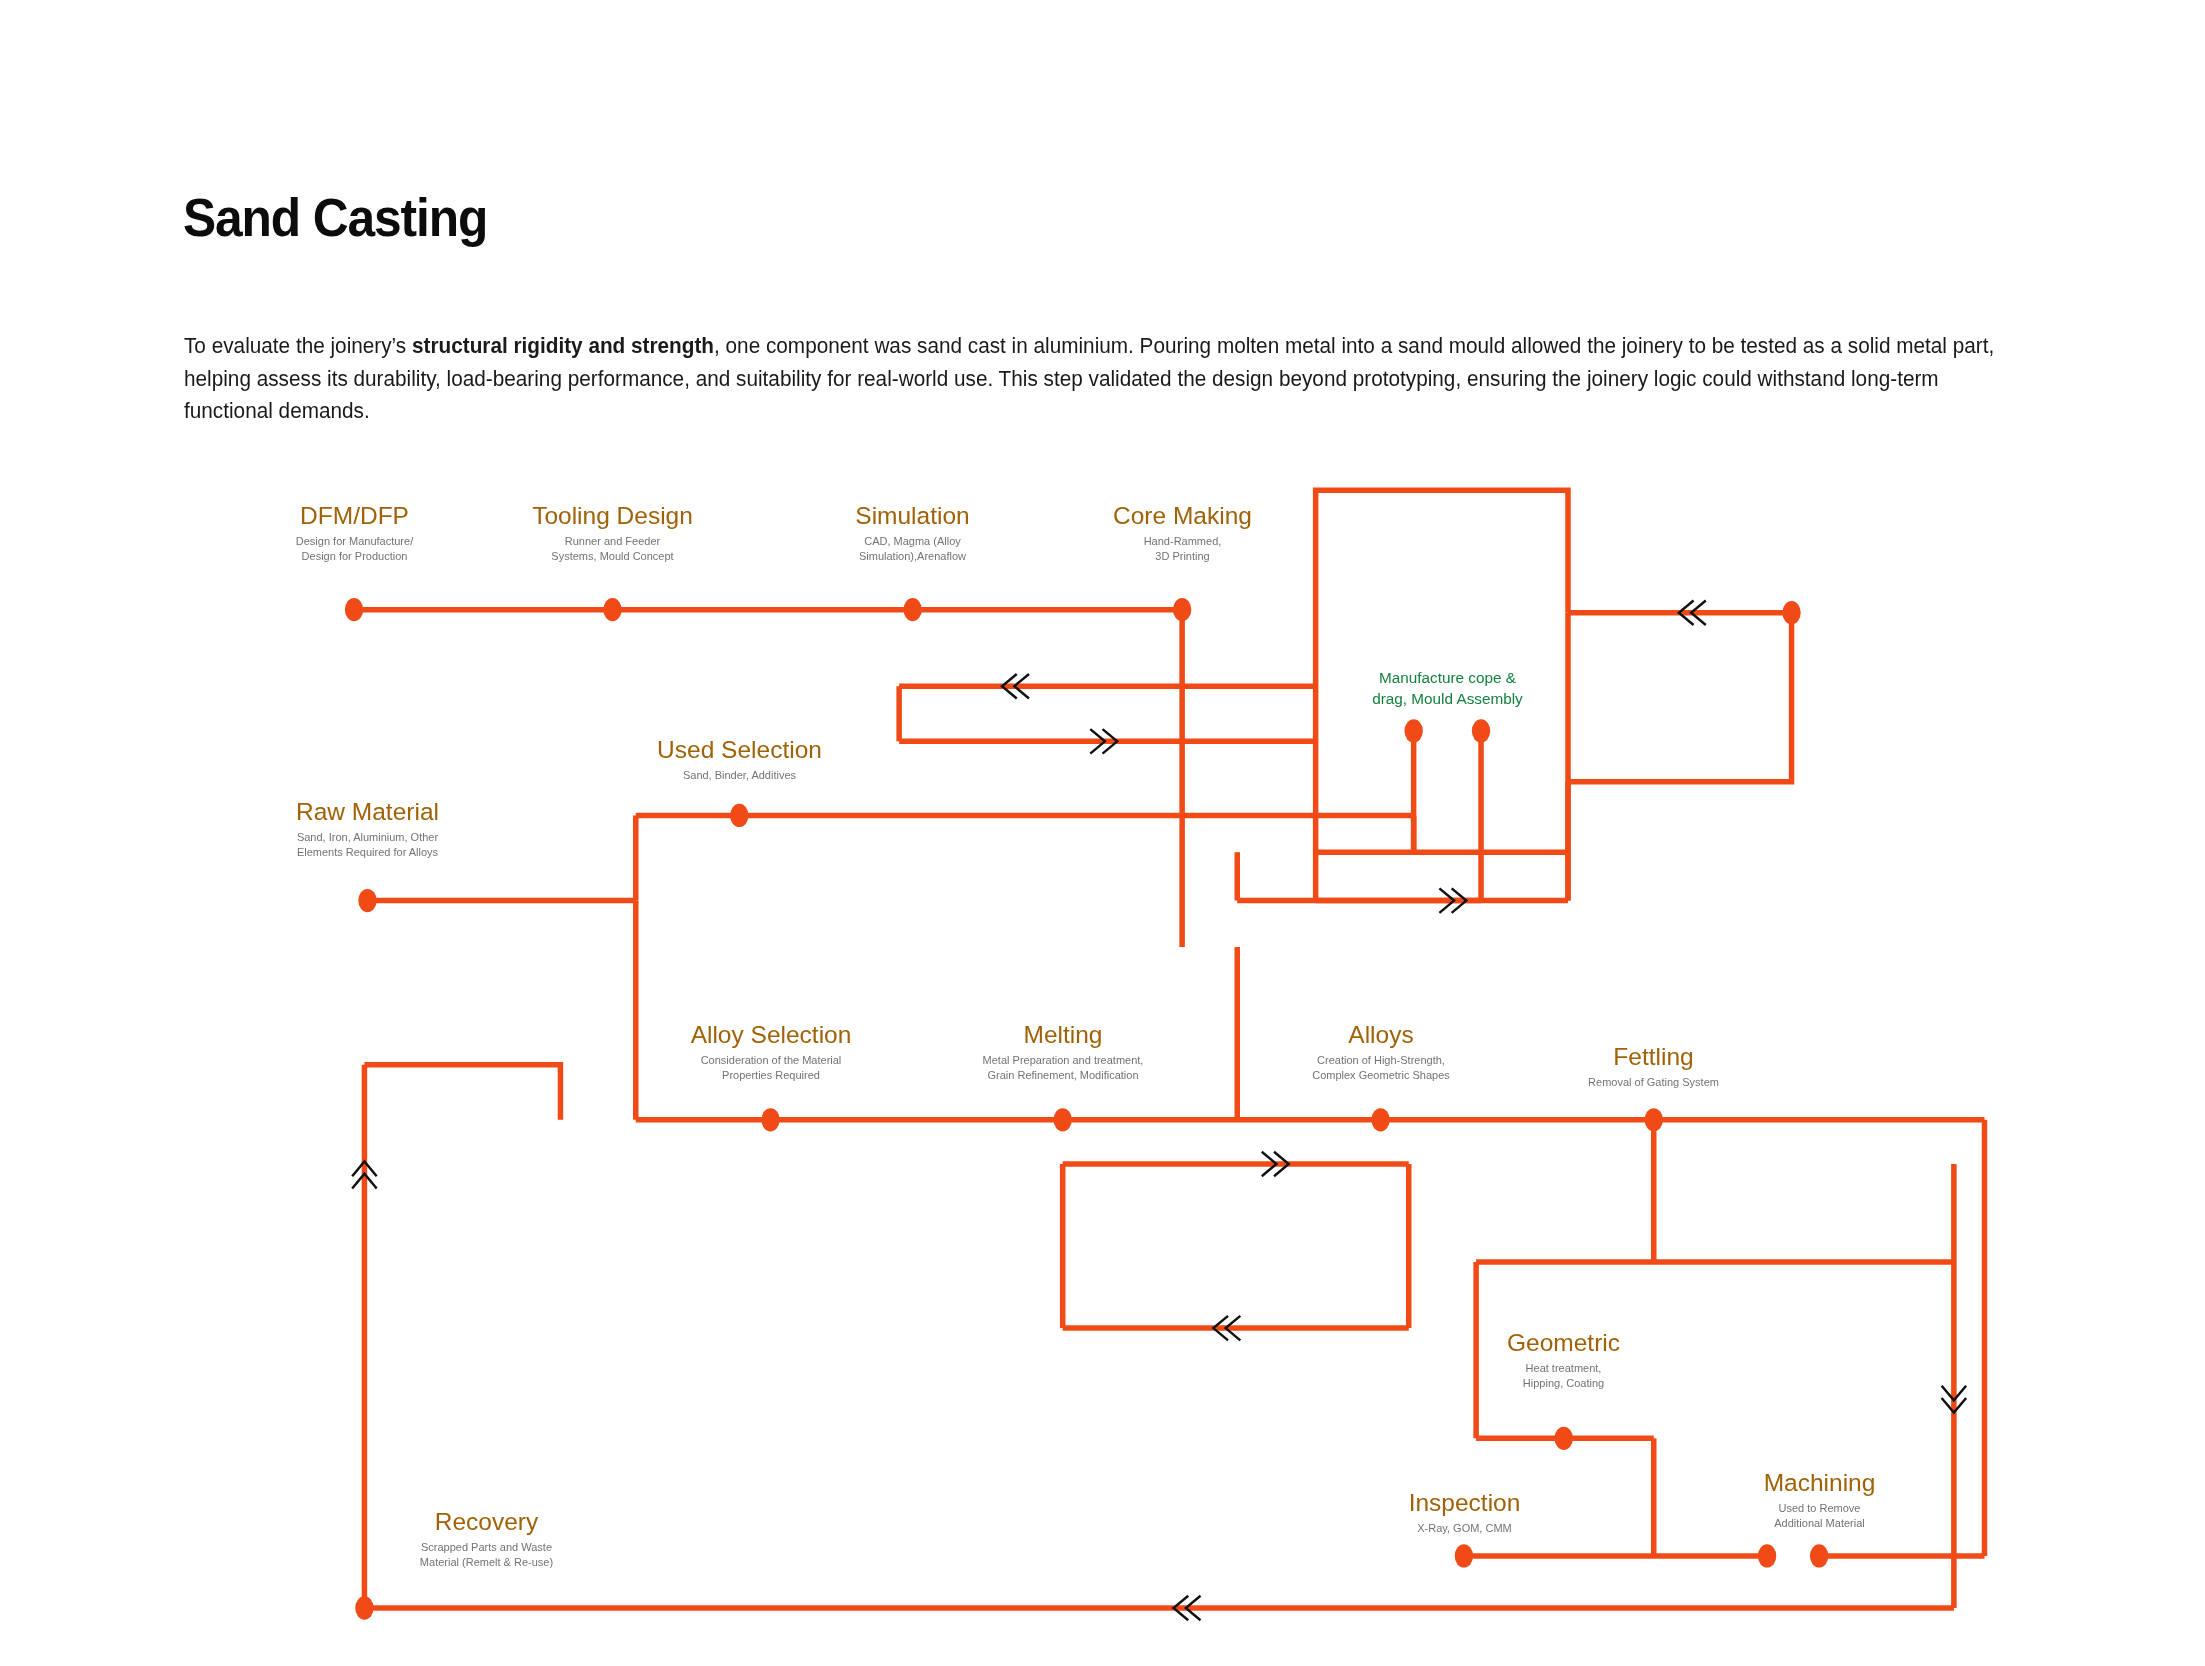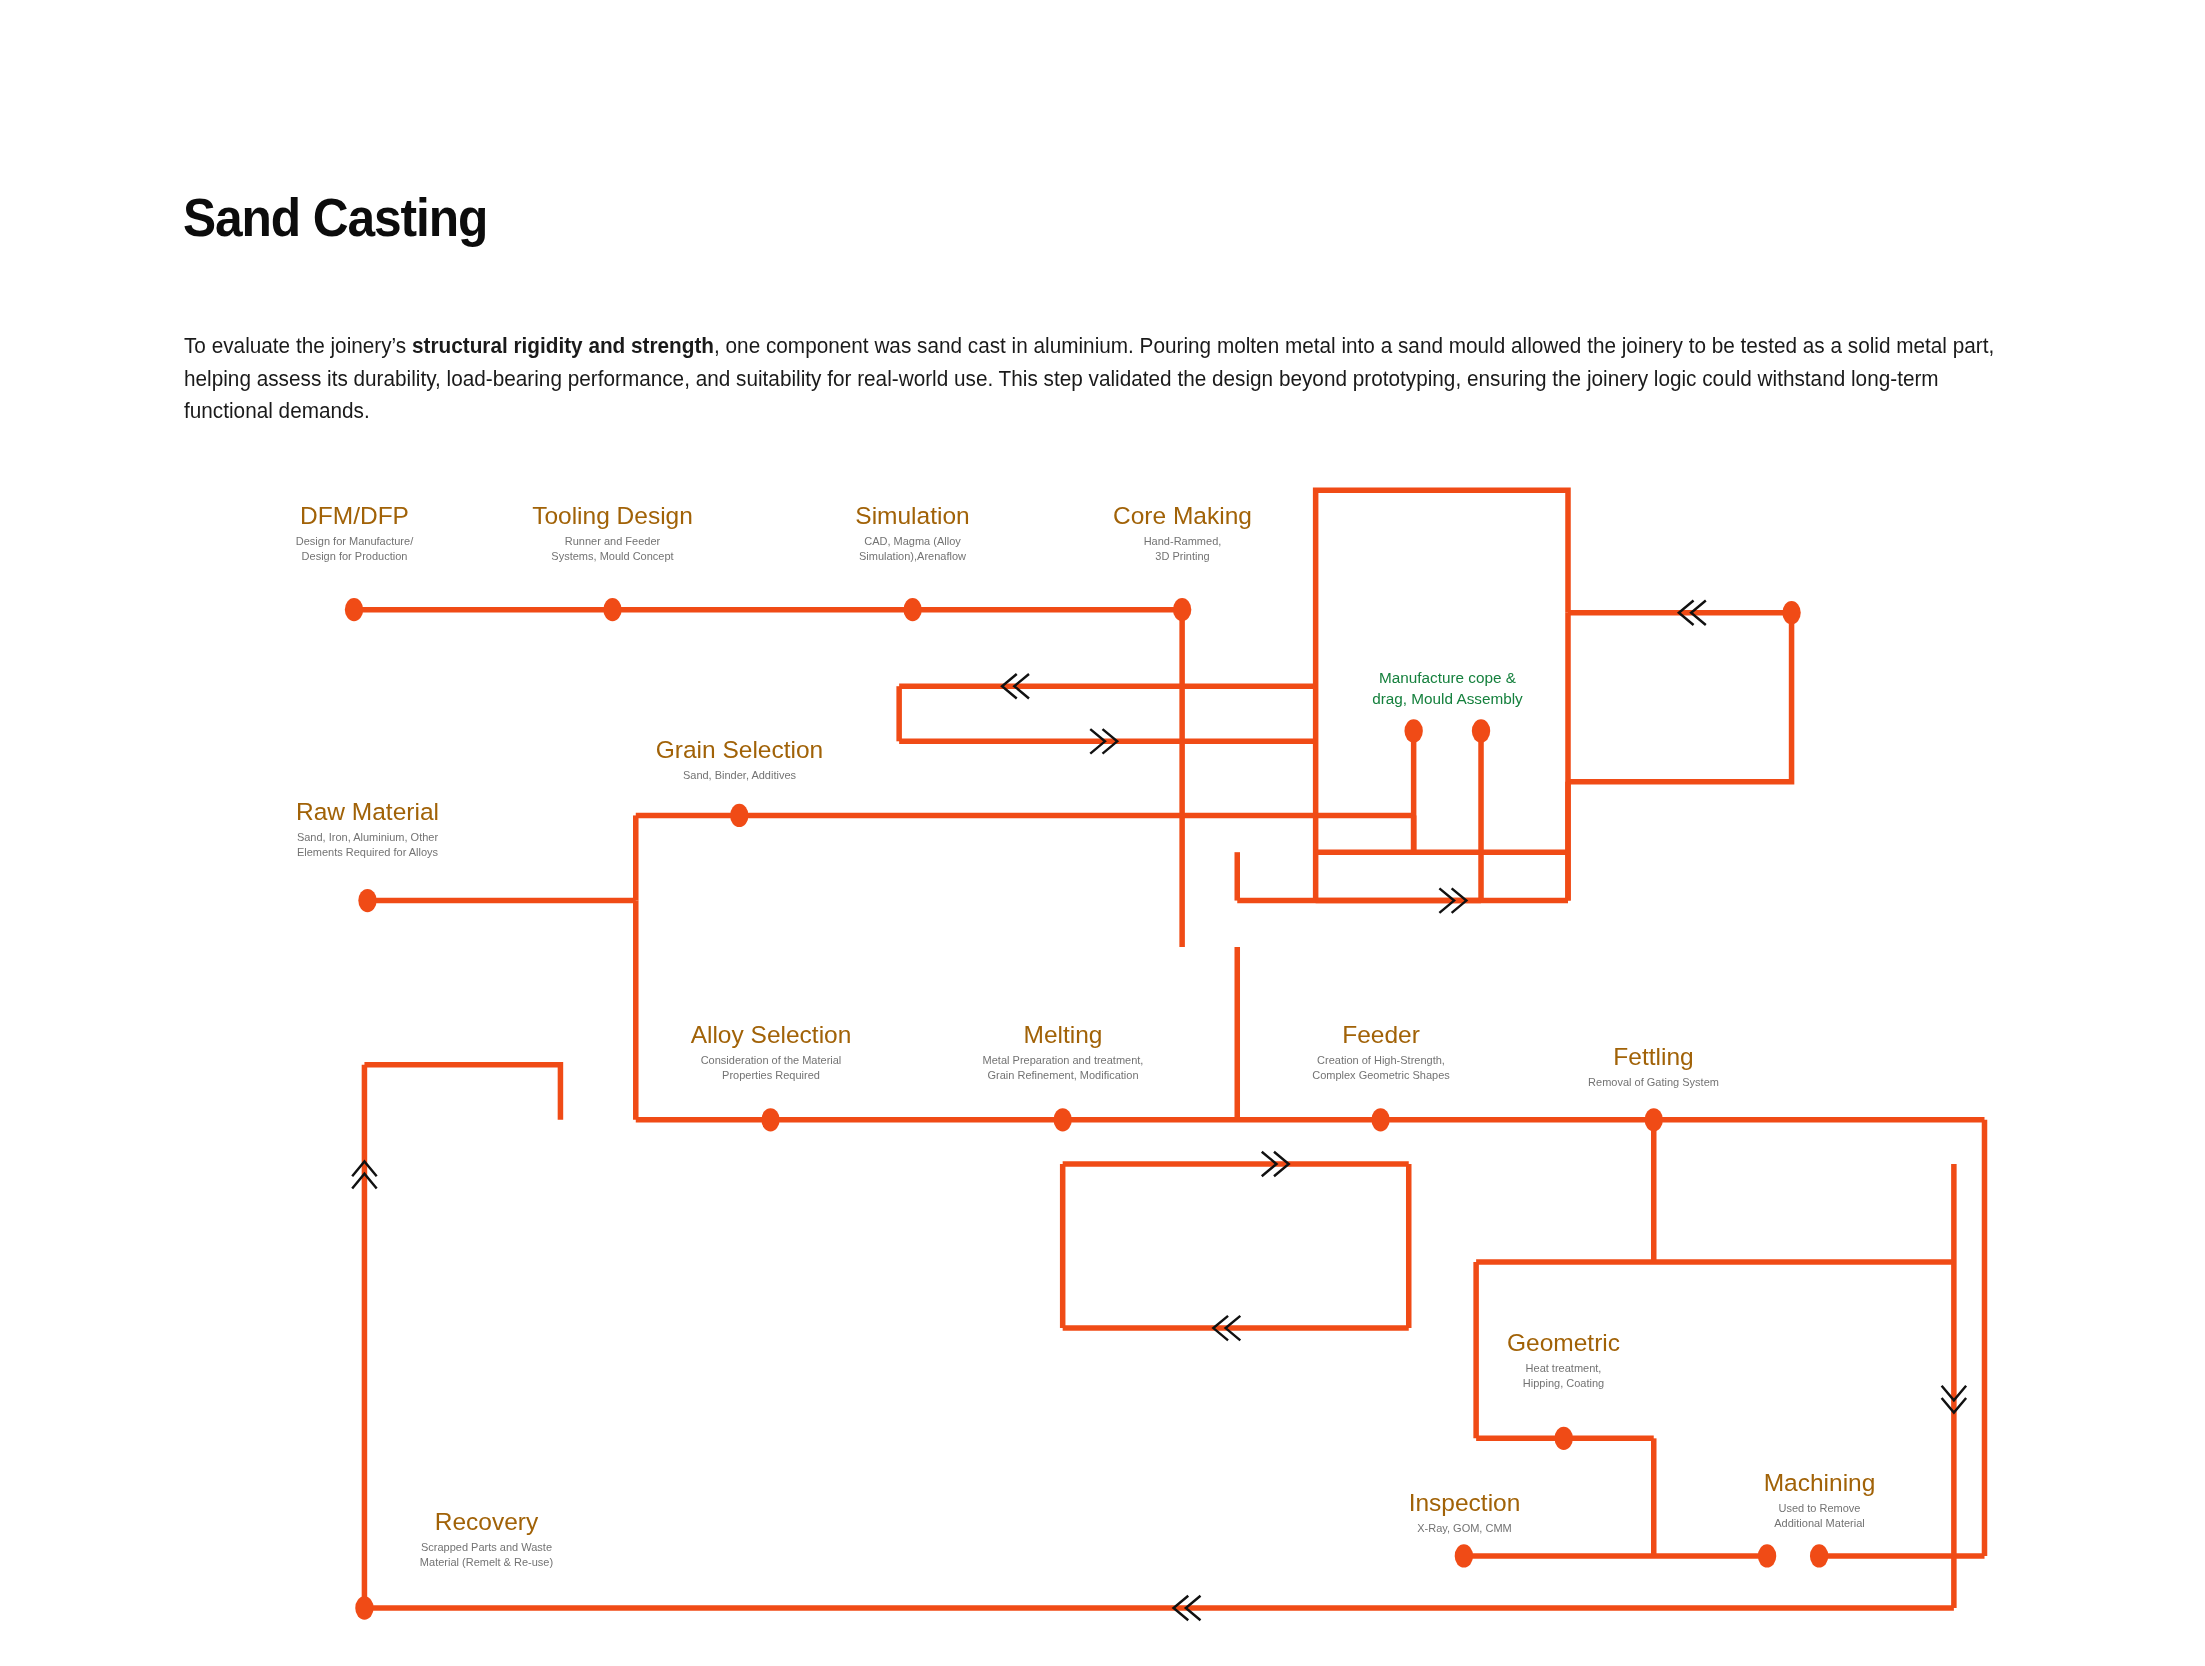--- a/index.html
+++ b/index.html
@@ -177,21 +177,21 @@
 3D Printing</div>
   </div>
 
 
   <div class="node annot" style="left:1325px;top:668px;width:245px;">
     <div class="sub" style="margin-top:0;">Manufacture cope &amp;
 drag, Mould Assembly</div>
   </div>
 
   <div class="node" style="left:617px;top:736px;width:245px;">
-    <div class="ttl">Grain Selection</div>
+    <div class="ttl">Used Selection</div>
     <div class="sub">Sand, Binder, Additives</div>
   </div>
 
   <div class="node" style="left:245px;top:798px;width:245px;">
     <div class="ttl">Raw Material</div>
     <div class="sub">Sand, Iron, Aluminium, Other
 Elements Required for Alloys</div>
   </div>
 
   <div class="node" style="left:630px;top:1021px;width:282px;">
@@ -200,21 +200,21 @@
 Properties Required</div>
   </div>
 
   <div class="node" style="left:910px;top:1021px;width:306px;">
     <div class="ttl">Melting</div>
     <div class="sub">Metal Preparation and treatment,
 Grain Refinement, Modification</div>
   </div>
 
   <div class="node" style="left:1240px;top:1021px;width:282px;">
-    <div class="ttl">Feeder</div>
+    <div class="ttl">Alloys</div>
     <div class="sub">Creation of High-Strength,
 Complex Geometric Shapes</div>
   </div>
 
   <div class="node" style="left:1531px;top:1043px;width:245px;">
     <div class="ttl">Fettling</div>
     <div class="sub">Removal of Gating System</div>
   </div>
 
   <div class="node" style="left:1441px;top:1329px;width:245px;">

